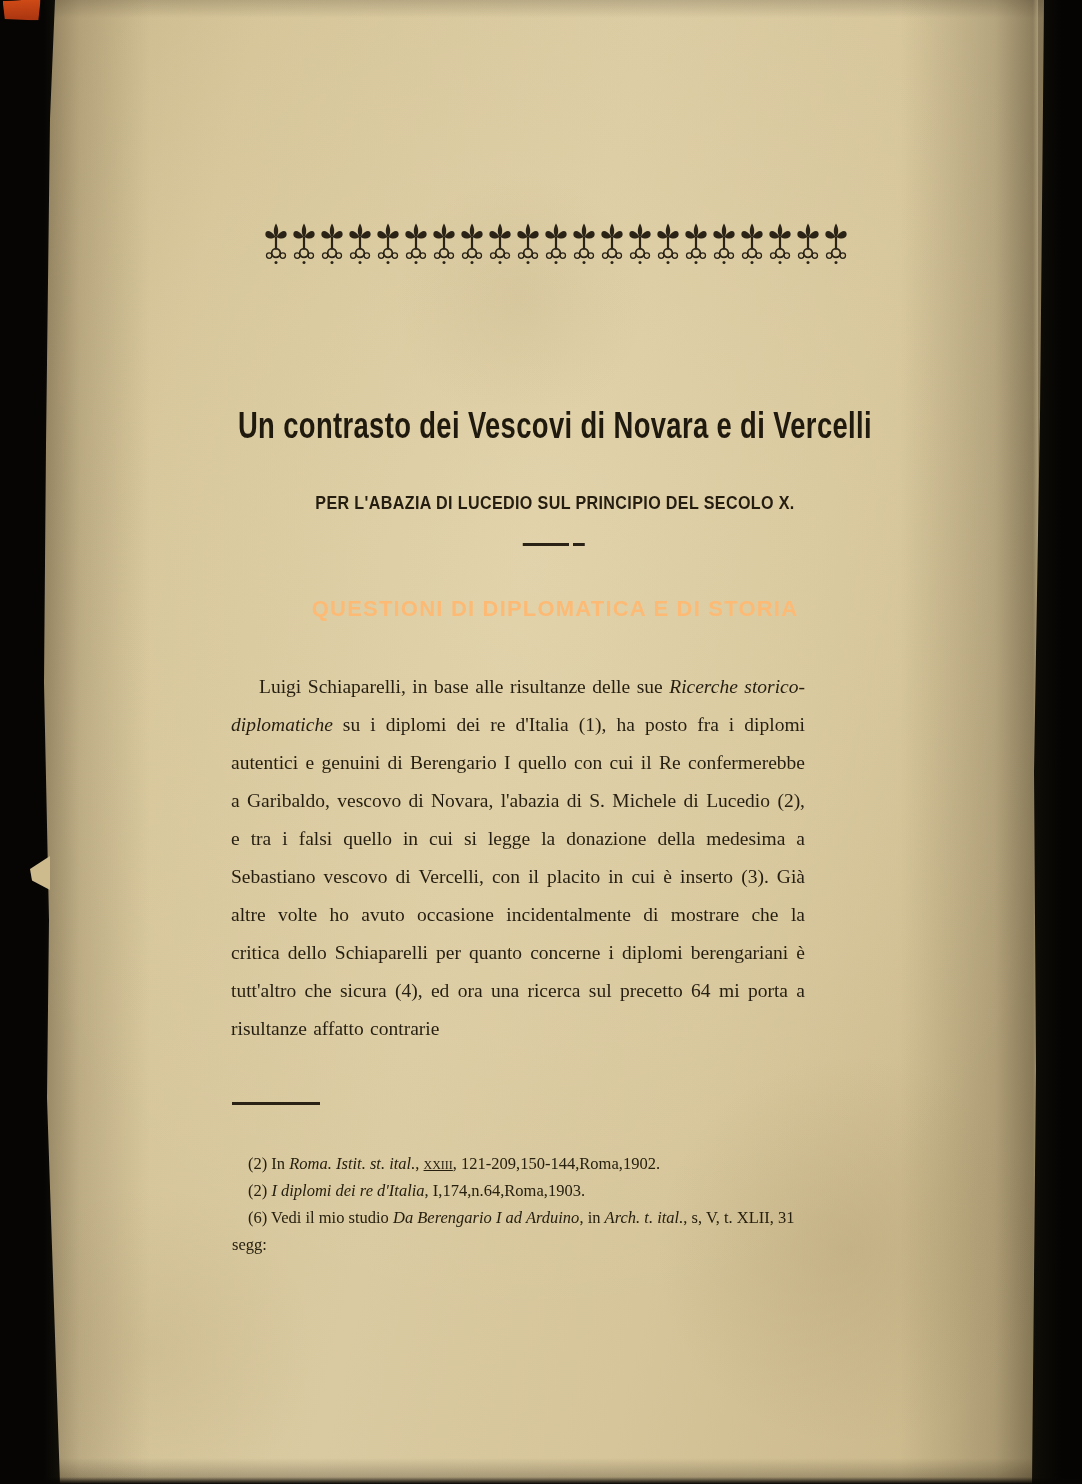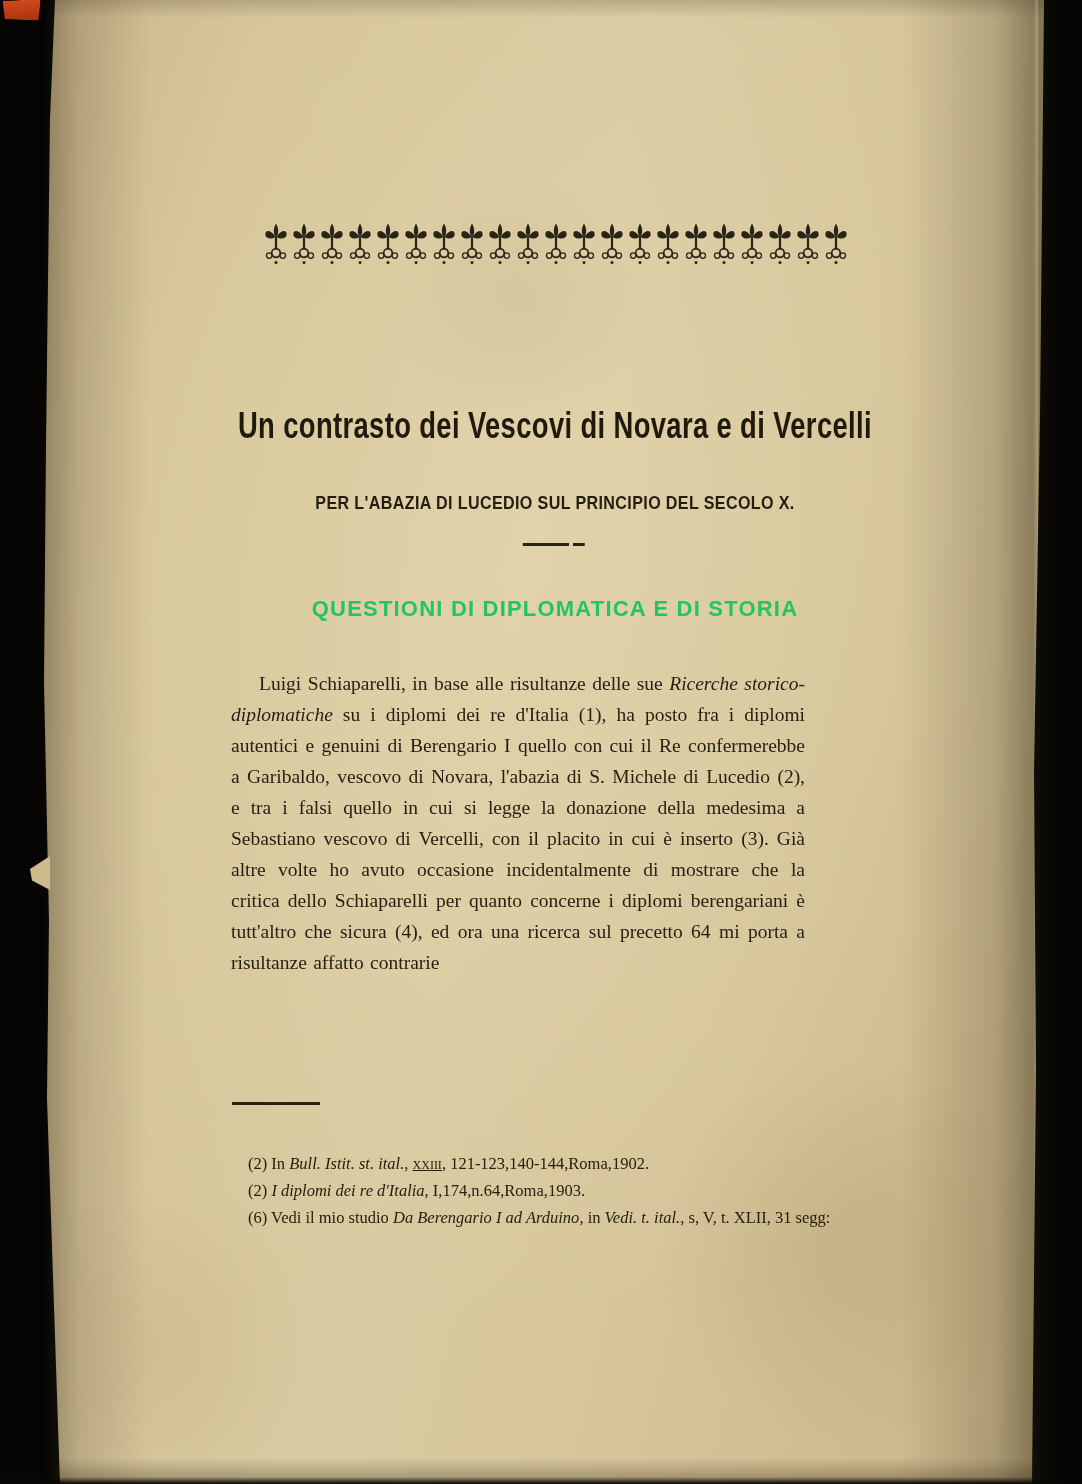--- a/index.html
+++ b/index.html
@@ -90,25 +90,25 @@
   .divider{
     position:absolute;top:543px;left:50%;transform:translateX(-52%);
     width:62px;height:3px;
     background:linear-gradient(90deg,#2a2214 0 46px, rgba(0,0,0,0) 46px 50px, #2a2214 50px 100%);
   }
   .heading{
     position:absolute;top:596px;left:50%;transform:translateX(-50%);
     white-space:nowrap;
     font-family:"Liberation Sans", sans-serif;
     font-weight:bold;font-size:22px;
-    color:#22c55e;letter-spacing:1.2px;
+    color:#fdba74;letter-spacing:1.2px;
   }
   .body-text{
     position:absolute;top:668px;left:231px;width:574px;
-    font-size:19.5px;line-height:31px;
+    font-size:19.5px;line-height:38px;
     color:#251e11;
     text-align:justify;
     text-indent:28px;
     word-spacing:1.5px;
   }
   .fn-rule{
     position:absolute;top:1102px;left:232px;width:88px;height:2.5px;
     background:#2a2214;
   }
   .footnotes{
@@ -167,23 +167,23 @@
 
   <div class="title">Un contrasto dei Vescovi di Novara e di Vercelli</div>
   <div class="subtitle">PER L'ABAZIA DI LUCEDIO SUL PRINCIPIO DEL SECOLO X.</div>
   <div class="divider"></div>
   <div class="heading">QUESTIONI DI DIPLOMATICA E DI STORIA</div>
 
   <div class="body-text"><span>Luigi Schiaparelli, in base alle risultanze delle sue </span><span class="it">Ricerche storico-diplomatiche</span><span> su i diplomi dei re d'Italia (1), ha posto fra i diplomi autentici e genuini di Berengario I quello con cui il Re confermerebbe a Garibaldo, vescovo di Novara, l'abazia di S. Michele di Lucedio (2), e tra i falsi quello in cui si legge la donazione della medesima a Sebastiano vescovo di Vercelli, con il placito in cui è inserto (3). Già altre volte ho avuto occasione incidentalmente di mostrare che la critica dello Schiaparelli per quanto concerne i diplomi berengariani è tutt'altro che sicura (4), ed ora una ricerca sul precetto 64 mi porta a risultanze affatto contrarie</span></div>
 
   <div class="fn-rule"></div>
   <div class="footnotes">
-    <p><span>(2) In </span><span class="it">Bull. Istit. st. ital.</span><span>, </span><span class="sc">xxiii</span><span>, 121-123,140-144,Roma,1902.</span></p>
+    <p><span>(2) In </span><span class="it">Roma. Istit. st. ital.</span><span>, </span><span class="sc">xxiii</span><span>, 121-209,150-144,Roma,1902.</span></p>
     <p><span>(2) </span><span class="it">I diplomi dei re d'Italia</span><span>, I,174,n.64,Roma,1903.</span></p>
-    <p><span>(6) Vedi il mio studio </span><span class="it">Da Berengario I ad Arduino</span><span>, in </span><span class="it">Vedi. t. ital.</span><span>, s, V, t. XLII, 31 segg:</span></p>
+    <p><span>(6) Vedi il mio studio </span><span class="it">Da Berengario I ad Arduino</span><span>, in </span><span class="it">Arch. t. ital.</span><span>, s, V, t. XLII, 31 segg:</span></p>
   </div>
 
   <div class="edge-left"></div>
   <div class="edge-left-notch"></div>
   <div class="corner-red"></div>
   <div class="edge-right-hl"></div>
   <div class="edge-right"></div>
   <div class="edge-bottom"></div>
 
 </div>

